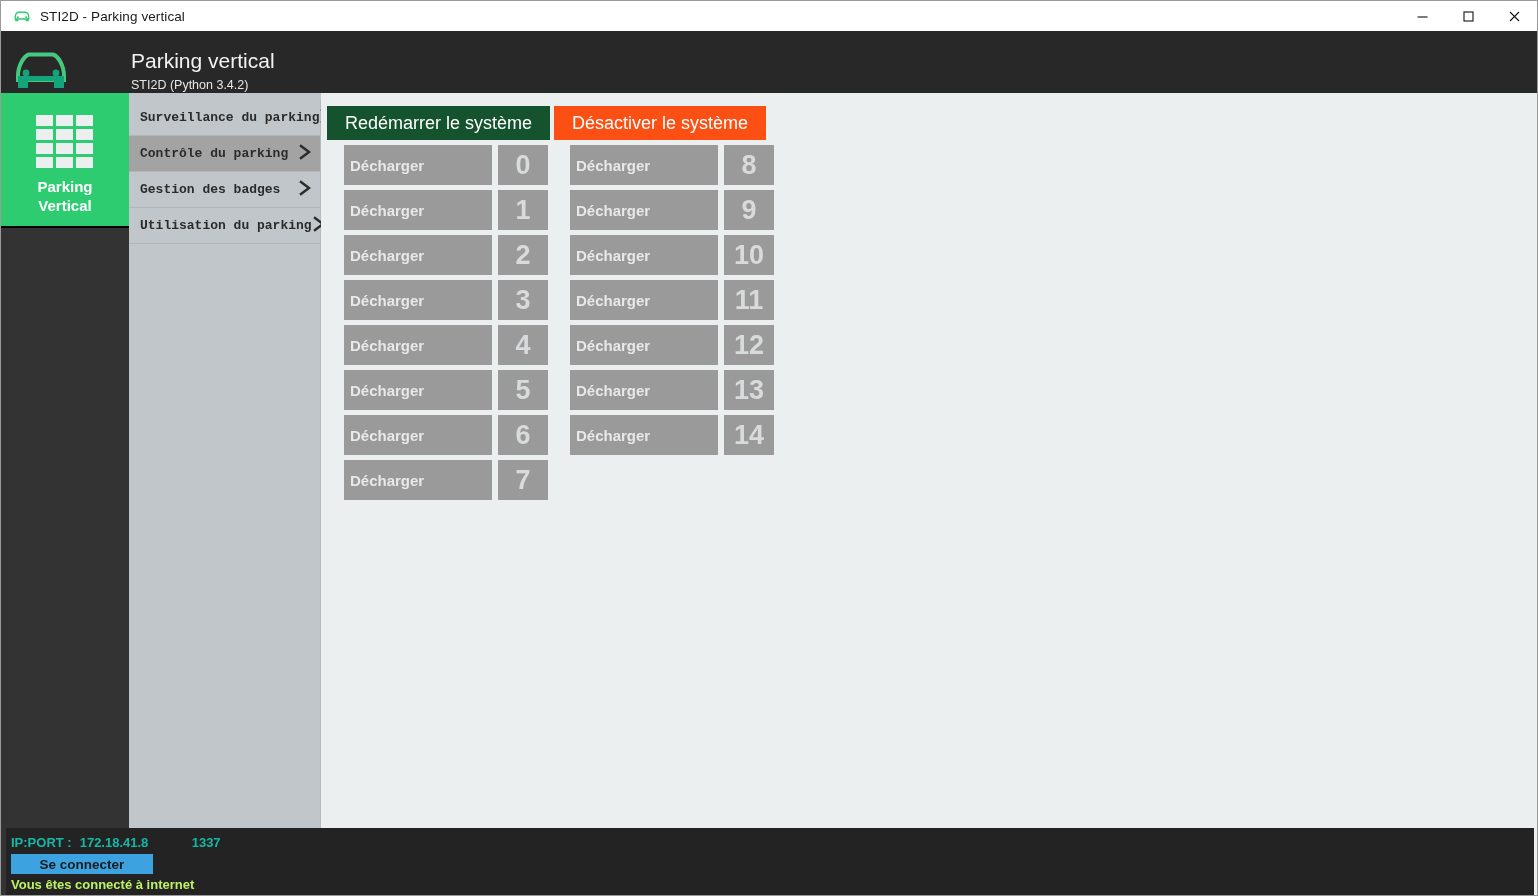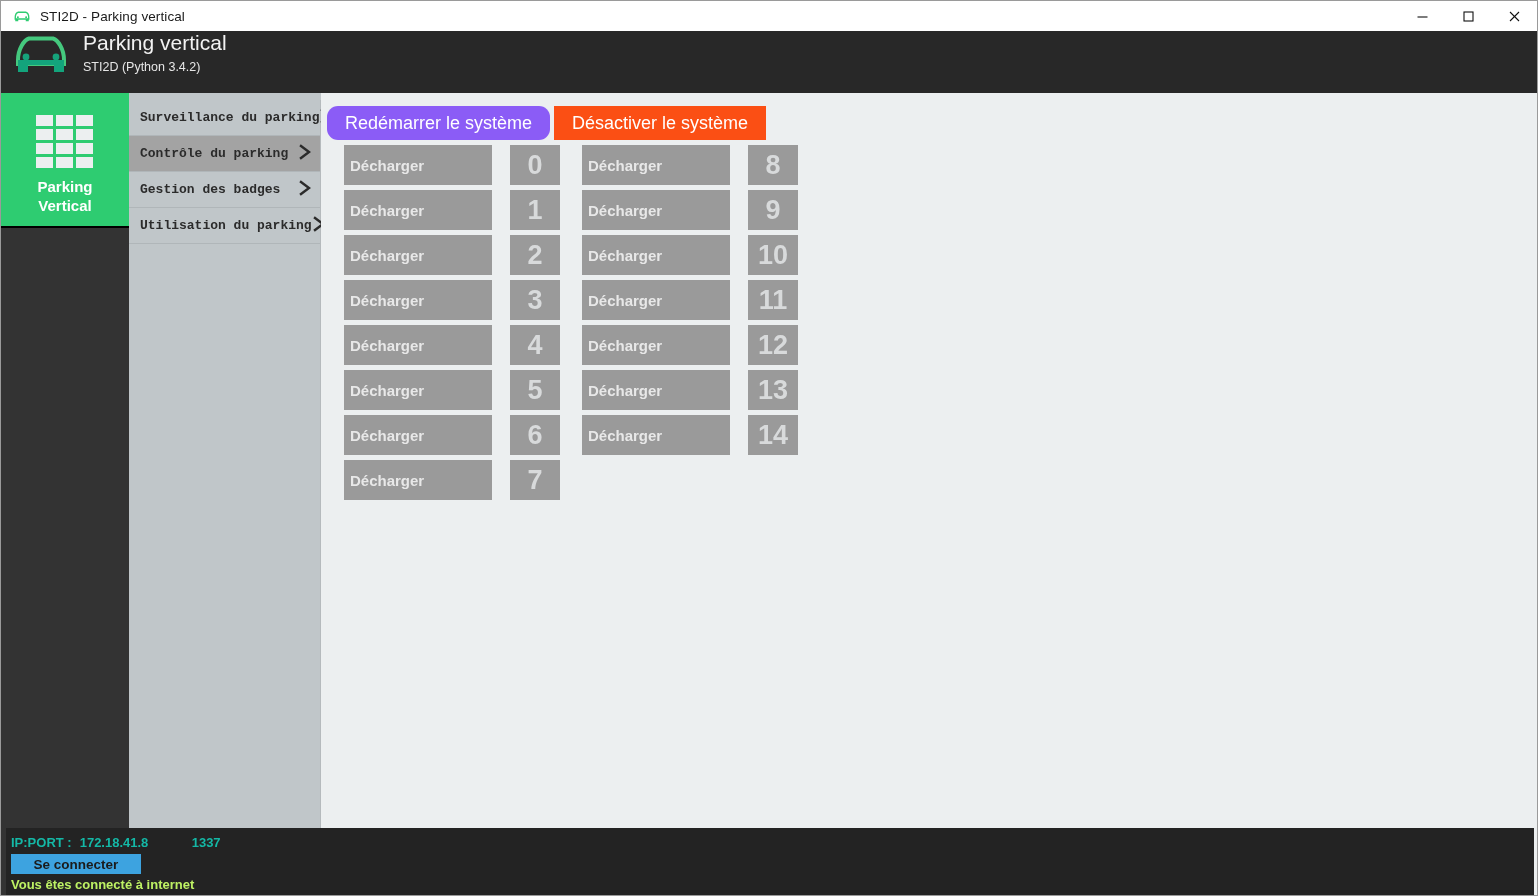--- a/index.html
+++ b/index.html
@@ -62,23 +62,24 @@
     background: #ffffff;
   }
   #win-controls .wc svg { display:block; }
 
   
   #app-header {
     height: 62px;
     flex: 0 0 62px;
     background: #282828;
     display: flex;
-    align-items: flex-start;
+    align-items: flex-end;
     padding-left: 10px;
     box-sizing: border-box;
+    gap: 48px;
   }
   #app-header .logo {
     width: 60px;
     height: 46px;
     margin-right: 12px;
     flex: 0 0 60px;
   }
   #app-header .titles { display: flex; flex-direction: column; justify-content: center; }
   #app-header .app-title {
     color: #f2f2f2;
@@ -189,31 +190,31 @@
   .sys-btn {
     height: 34px;
     line-height: 34px;
     font-size: 18px;
     color: #ffffff;
     padding: 0 18px;
     border: 0;
     white-space: nowrap;
     font-family: "Liberation Sans", sans-serif;
   }
-  .sys-btn.dark   { background: #8b5cf6; border-radius: 11px; }
+  .sys-btn.dark   { background: #14532d; }
   .sys-btn.orange { background: #fb4f14; }
 
   #slots-area {
     flex: 0 0 auto;
     padding: 5px 0 0 6px;
     display: flex;
     gap: 5px;
   }
   .slot-col { display: flex; flex-direction: column; gap: 5px; }
-  .slot-row { display: flex; gap: 18px; padding-left: 17px; }
+  .slot-row { display: flex; gap: 6px; padding-left: 17px; }
   .slot-discharge {
     width: 148px;
     height: 40px;
     background: #9a9a9a;
     color: #e8e8e8;
     font-size: 15px;
     font-weight: bold;
     display: flex;
     align-items: center;
     padding-left: 6px;
@@ -254,21 +255,21 @@
     font-size: 13px;
     font-weight: bold;
     height: 18px;
     margin-bottom: 3px;
   }
   #status-panel .ip-label { margin-right: 8px; }
   #status-panel .ip-value { min-width: 112px; }
   #status-panel .port-value { }
   #connect-btn {
     display: block;
-    width: 130px;
+    width: 142px;
     height: 20px;
     line-height: 20px;
     background: #3da3e0;
     color: #1b1b1b;
     font-size: 13.5px;
     font-weight: bold;
     text-align: center;
     border: 0;
     margin-bottom: 2px;
     font-family: "Liberation Sans", sans-serif;

